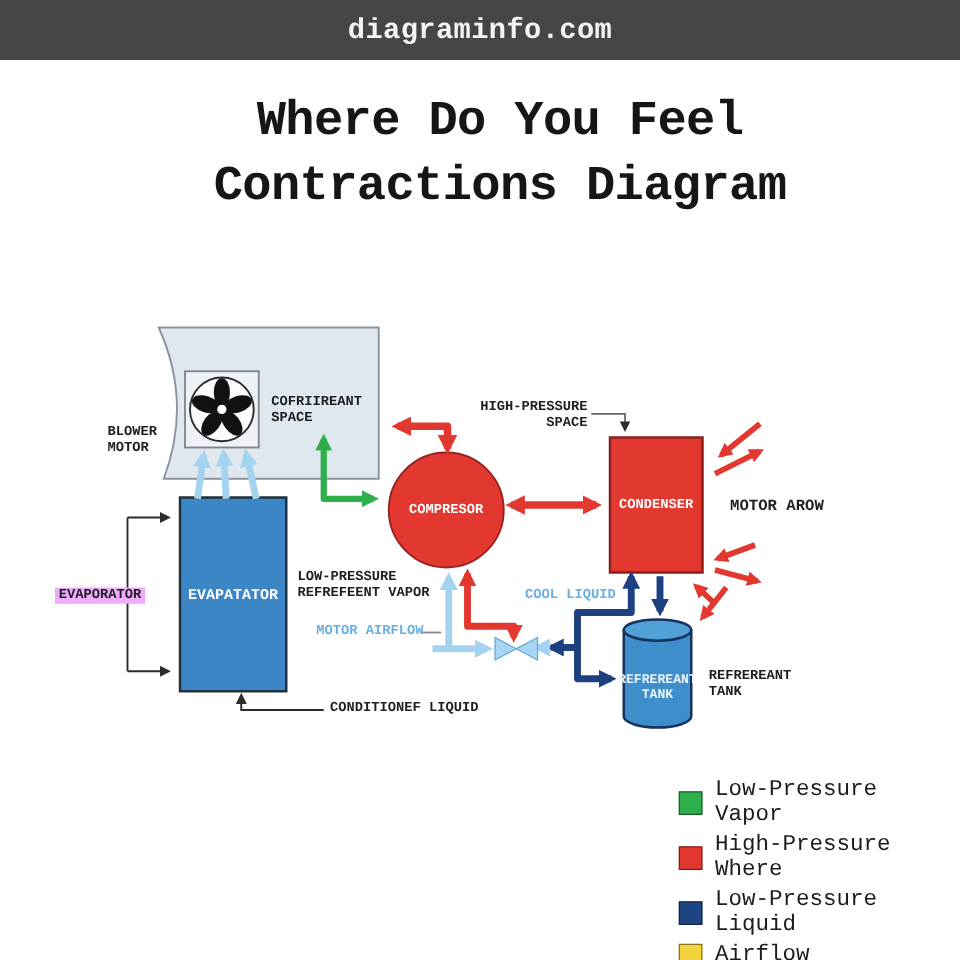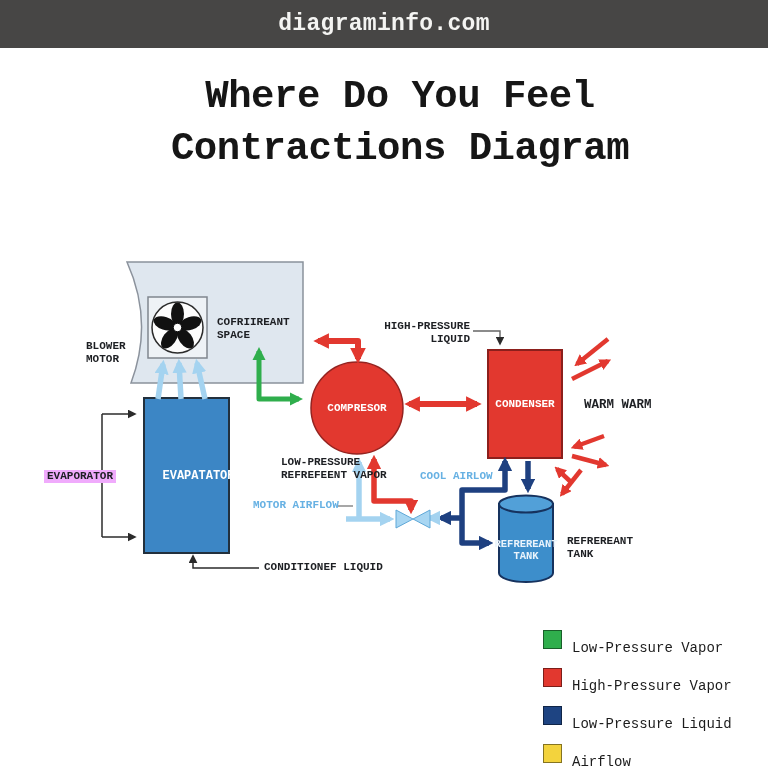--- a/index.html
+++ b/index.html
@@ -14,21 +14,21 @@
   .lbl{position:absolute;font-size:11px;font-weight:700;color:#1d1f23;
        line-height:1.18;white-space:pre-line;}
   .lbl.blue{color:#67b1e3;}
   .node-lbl{position:absolute;display:flex;align-items:center;justify-content:center;
             text-align:center;color:#ffffff;font-weight:700;white-space:pre-line;}
   .svg-layer{position:absolute;top:0;left:0;}
   .legend{position:absolute;left:543px;top:618px;width:210px;}
   .legend-title{font-size:16px;font-weight:700;color:#191919;margin:0 0 6px 10px;letter-spacing:.3px;}
   .legend-row{display:flex;align-items:center;margin-top:4px;}
   .swatch{width:19px;height:19px;border:1.5px solid rgba(0,0,0,.45);box-sizing:border-box;margin-right:10px;flex:0 0 auto;}
-  .legend-label{font-size:14px;color:#1c1c1c;margin-top:18px;}
+  .legend-label{font-size:18px;color:#1c1c1c;}
 </style>
 </head>
 <body>
 
 <div class="stage">
 
   <div class="topbar">
     <span>diagraminfo.com</span>
   </div>
 
@@ -127,45 +127,45 @@
     </g>
 
     <path d="M259,568 L193,568 L193,557" fill="none" stroke="#2b2b2b" stroke-width="1.5" marker-end="url(#m-blk)"></path>
   </svg>
 
   <div class="lbl" style="left:86px;top:340px;">BLOWER
 MOTOR</div>
   <div class="lbl" style="left:217px;top:316px;">COFRIIREANT
 SPACE</div>
   <div class="lbl" style="left:374px;top:320px;width:96px;text-align:right;">HIGH-PRESSURE
-LIQUID</div>
-  <div class="lbl" style="left:584px;top:398px;font-size:12.5px;">WARM WARM</div>
+SPACE</div>
+  <div class="lbl" style="left:584px;top:398px;font-size:12.5px;">MOTOR AROW</div>
   <div class="lbl" style="left:44px;top:470px;background:#f0abfc;padding:0 3px;">EVAPORATOR</div>
-  <div class="lbl" style="left:238px;top:456px;margin-left:43px;">LOW-PRESSURE
+  <div class="lbl" style="left:238px;top:456px;">LOW-PRESSURE
 REFREFEENT VAPOR</div>
   <div class="lbl blue" style="left:253px;top:499px;">MOTOR AIRFLOW</div>
-  <div class="lbl blue" style="left:420px;top:470px;">COOL AIRLOW</div>
+  <div class="lbl blue" style="left:420px;top:470px;">COOL LIQUID</div>
   <div class="lbl" style="left:264px;top:561px;">CONDITIONEF LIQUID</div>
   <div class="lbl" style="left:567px;top:535px;">REFREREANT
 TANK</div>
 
-  <div class="node-lbl" style="left:156px;top:398px;width:85px;height:155px;font-size:12px;">EVAPATATOR</div>
+  <div class="node-lbl" style="left:144px;top:398px;width:85px;height:155px;font-size:12px;">EVAPATATOR</div>
   <div class="node-lbl" style="left:311px;top:362px;width:92px;height:92px;font-size:11px;">COMPRESOR</div>
   <div class="node-lbl" style="left:488px;top:350px;width:74px;height:108px;font-size:11px;">CONDENSER</div>
   <div class="node-lbl" style="left:494px;top:532px;width:64px;height:36px;font-size:10.5px;color:#eaf4fc;">REFREREANT
 TANK</div>
 
   <div class="legend">
     <div class="legend-row">
       <span class="swatch" style="background-color: rgb(47, 174, 76);"></span>
       <span class="legend-label">Low-Pressure Vapor</span>
     </div>
     <div class="legend-row">
       <span class="swatch" style="background-color: rgb(226, 56, 47);"></span>
-      <span class="legend-label">High-Pressure Vapor</span>
+      <span class="legend-label">High-Pressure Where</span>
     </div>
     <div class="legend-row">
       <span class="swatch" style="background-color: rgb(30, 68, 130);"></span>
       <span class="legend-label">Low-Pressure Liquid</span>
     </div>
     <div class="legend-row">
       <span class="swatch" style="background-color: rgb(243, 211, 61);"></span>
       <span class="legend-label">Airflow</span>
     </div>
   </div>

